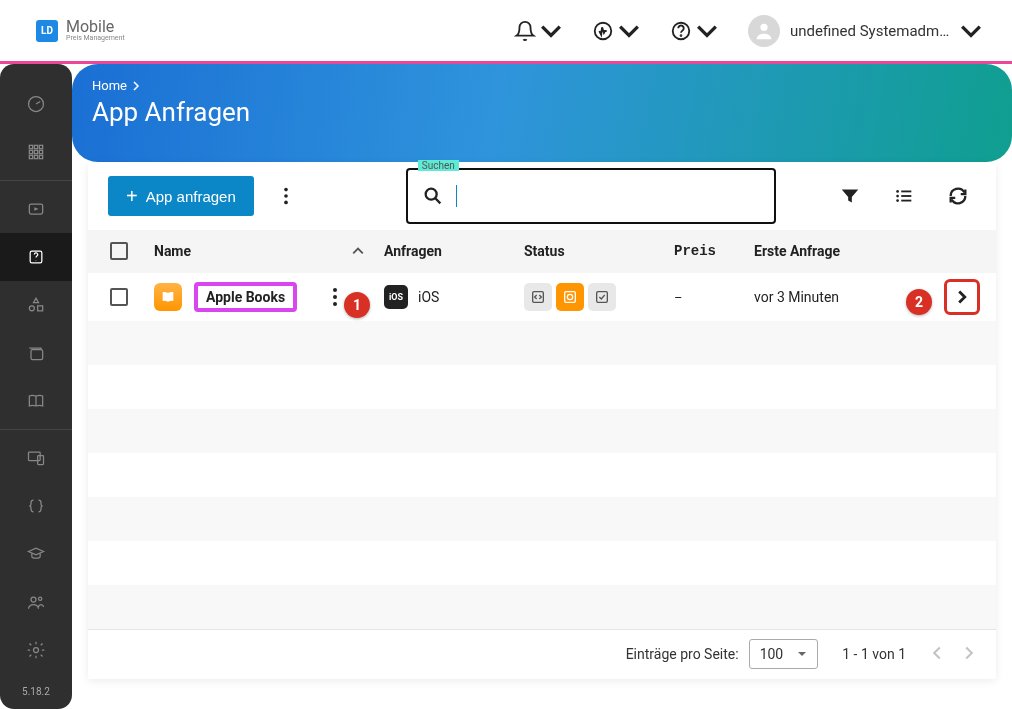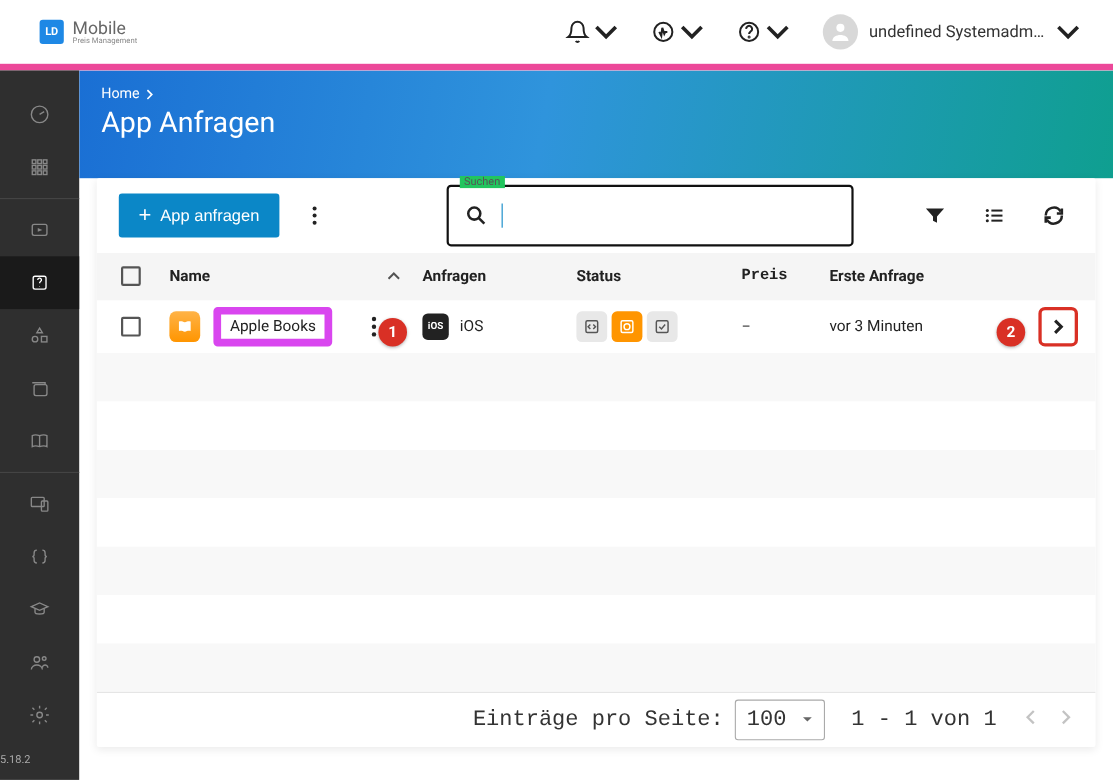--- a/index.html
+++ b/index.html
@@ -1,57 +1,57 @@
 <!DOCTYPE html>
 <html><head>
 <meta charset="utf-8">
 <style>
 * { box-sizing: border-box; margin: 0; padding: 0; }
 body { font-family: -apple-system, BlinkMacSystemFont, "Segoe UI", Roboto, Arial, sans-serif; background: #fff; width: 1012px; height: 709px; overflow: hidden; position: relative; }
 
 
-.top-header { height: 64px; display: flex; align-items: center; justify-content: space-between; padding: 0 24px 0 36px; border-bottom: 6px solid #ec4899; background: #fff; }
+.top-header { height: 64px; display: flex; align-items: center; justify-content: space-between; padding: 0 24px 0 36px; border-bottom: 3px solid #ec4899; background: #fff; }
 .logo-area { display: flex; align-items: center; gap: 8px; }
 .logo-box { width: 22px; height: 22px; background: #1e88e5; border-radius: 3px; color: #fff; font-size: 10px; font-weight: 700; display: flex; align-items: center; justify-content: center; }
 .logo-text { display: flex; flex-direction: column; line-height: 1; }
 .logo-text .brand { font-size: 16px; color: #666; font-weight: 400; }
 .logo-text .sub { font-size: 7px; color: #888; }
 .header-actions { display: flex; align-items: center; gap: 18px; }
 .header-btn { display: flex; align-items: center; gap: 4px; cursor: pointer; padding: 6px; }
 .header-btn svg { width: 22px; height: 22px; }
 .caret-down { width: 10px; height: 10px; }
 .avatar { width: 32px; height: 32px; border-radius: 50%; background: #d8d8d8; display: flex; align-items: center; justify-content: center; }
 .avatar svg { width: 22px; height: 22px; fill: #fff; }
 .username { font-size: 15px; color: #333; max-width: 160px; white-space: nowrap; overflow: hidden; text-overflow: ellipsis; }
 
 
-.sidebar { position: absolute; left: 0; top: 64px; bottom: 0; width: 72px; background: #2f2f2f; display: flex; flex-direction: column; align-items: flex-start; padding-top: 16px; }
+.sidebar { position: absolute; left: 0; top: 64px; bottom: 0; width: 72px; background: #2f2f2f; display: flex; flex-direction: column; align-items: center; padding-top: 16px; border-radius: 14px; }
 .sidebar-item { width: 72px; height: 48px; display: flex; align-items: center; justify-content: center; cursor: pointer; position: relative; }
 .sidebar-item svg { width: 20px; height: 20px; stroke: #888; fill: none; stroke-width: 1.5; }
 .sidebar-item.active { background: #1a1a1a; }
 .sidebar-item.active svg { stroke: #fff; }
 .sidebar-divider { width: 100%; height: 1px; background: #444; margin: 4px 0; }
 .sidebar-version { margin-top: auto; margin-bottom: 12px; font-size: 10px; color: #aaa; }
 
 
 .main { position: absolute; left: 72px; top: 64px; right: 0; bottom: 0; overflow: hidden; }
-.hero { height: 98px; background: linear-gradient(100deg, #1a6fd4 0%, #2f94dc 45%, #0f9f90 100%); padding: 14px 20px; color: #fff; }
+.hero { height: 98px; background: linear-gradient(100deg, #1a6fd4 0%, #2f94dc 45%, #0f9f90 100%); padding: 14px 20px; color: #fff; border-radius: 26px; }
 .breadcrumb { font-size: 13px; margin-bottom: 4px; display: flex; align-items: center; gap: 4px; cursor: pointer; color: #fff; }
 .page-title { font-size: 26px; font-weight: 400; }
 
 .content-card { position: absolute; left: 16px; right: 16px; top: 98px; bottom: 30px; background: #fff; border-radius: 2px; box-shadow: 0 2px 8px rgba(0,0,0,0.08); display: flex; flex-direction: column; }
 
 
 .toolbar { height: 68px; display: flex; align-items: center; padding: 0 20px; gap: 14px; position: relative; }
 .primary-btn { background: #0b87c7; color: #fff; border: none; border-radius: 3px; padding: 0 18px; height: 40px; font-size: 15px; font-weight: 500; display: flex; align-items: center; gap: 8px; cursor: pointer; }
 .primary-btn .plus { font-size: 20px; font-weight: 400; }
 .icon-btn { width: 36px; height: 36px; display: flex; align-items: center; justify-content: center; cursor: pointer; border-radius: 4px; }
 .icon-btn svg { width: 22px; height: 22px; }
 .search-wrap { position: relative; width: 370px; margin-left: 88px; }
-.search-legend { position: absolute; top: -8px; left: 12px; background: #22c55e; padding: 0 4px; font-size: 10px; color: #555; }
+.search-legend { position: absolute; top: -8px; left: 12px; background: #5eead4; padding: 0 4px; font-size: 10px; color: #555; }
 .search-box { border: 2px solid #111; border-radius: 4px; height: 56px; display: flex; align-items: center; padding: 0 14px; gap: 12px; }
 .search-box input { border: none; outline: none; flex: 1; font-size: 15px; }
 .cursor-line { width: 1px; height: 22px; background: #0b87c7; }
 .toolbar-right { margin-left: auto; display: flex; align-items: center; gap: 18px; }
 
 
 .table-wrap { flex: 1; overflow: hidden; display: flex; flex-direction: column; }
 .thead { display: flex; align-items: center; height: 48px; background: #f5f5f5; font-size: 14px; font-weight: 700; color: #222; padding: 0 6px; }
 .th, .td { display: flex; align-items: center; padding: 0 10px; }
 .col-check { width: 50px; justify-content: center; }
@@ -64,37 +64,37 @@
 .sort-caret { margin-left: auto; }
 
 .tbody { flex: 1; }
 .trow { display: flex; align-items: center; height: 48px; font-size: 14px; color: #222; padding: 0 6px; position: relative; }
 .trow:nth-child(even) { background: #fafafa; }
 
 .checkbox { width: 18px; height: 18px; border: 2px solid #555; border-radius: 2px; cursor: pointer; }
 
 .app-icon { width: 28px; height: 28px; border-radius: 6px; background: linear-gradient(180deg, #ffb347, #ff9500); display: flex; align-items: center; justify-content: center; }
 .app-icon svg { width: 16px; height: 16px; fill: #fff; }
-.app-name-box { border: 7px solid #d946ef; border-radius: 4px; padding: 3px 8px; margin-left: 6px; cursor: pointer; }
+.app-name-box { border: 4px solid #d946ef; border-radius: 4px; padding: 3px 8px; margin-left: 6px; cursor: pointer; font-weight: bold; }
 .row-menu { width: 10px; display: flex; flex-direction: column; gap: 3px; margin-left: 6px; cursor: pointer; }
 .row-menu span { width: 4px; height: 4px; background: #222; border-radius: 50%; }
 
 .platform-icon { width: 24px; height: 24px; border-radius: 5px; background: #222; color: #fff; font-size: 9px; font-weight: 700; display: flex; align-items: center; justify-content: center; margin-right: 10px; }
 
 .status-chip { width: 28px; height: 28px; border-radius: 5px; display: flex; align-items: center; justify-content: center; margin-right: 4px; }
 .status-chip.gray { background: #e8e8e8; }
 .status-chip.orange { background: #ff9500; }
 .status-chip svg { width: 16px; height: 16px; }
 
 .row-action { width: 40px; height: 36px; border: 3px solid #d93025; border-radius: 6px; display: flex; align-items: center; justify-content: center; cursor: pointer; background: #fff; }
 
 .callout { position: absolute; width: 26px; height: 26px; border-radius: 50%; background: #d93025; color: #fff; font-size: 14px; font-weight: 700; display: flex; align-items: center; justify-content: center; box-shadow: 0 1px 3px rgba(0,0,0,0.3); z-index: 5; }
 
 
-.pagination { height: 56px; border-top: 1px solid #e5e5e5; display: flex; align-items: center; justify-content: flex-end; padding: 0 20px; gap: 24px; font-size: 20px; color: #333; font-family: Liberation Mono, monospace; }
+.pagination { height: 56px; border-top: 1px solid #e5e5e5; display: flex; align-items: center; justify-content: flex-end; padding: 0 20px; gap: 24px; font-size: 14px; color: #333; }
 .page-size { display: flex; align-items: center; gap: 10px; }
 .page-select { border: 1px solid #aaa; border-radius: 3px; padding: 6px 10px; display: flex; align-items: center; gap: 14px; cursor: pointer; }
 .page-nav { display: flex; gap: 18px; }
 .page-nav-btn { cursor: pointer; opacity: 0.35; }
 .page-nav-btn svg { width: 14px; height: 14px; }
 
 
 .empty-row { height: 44px; }
 .empty-row:nth-child(odd) { background: #fff; }
 .empty-row:nth-child(even) { background: #f8f8f8; }

